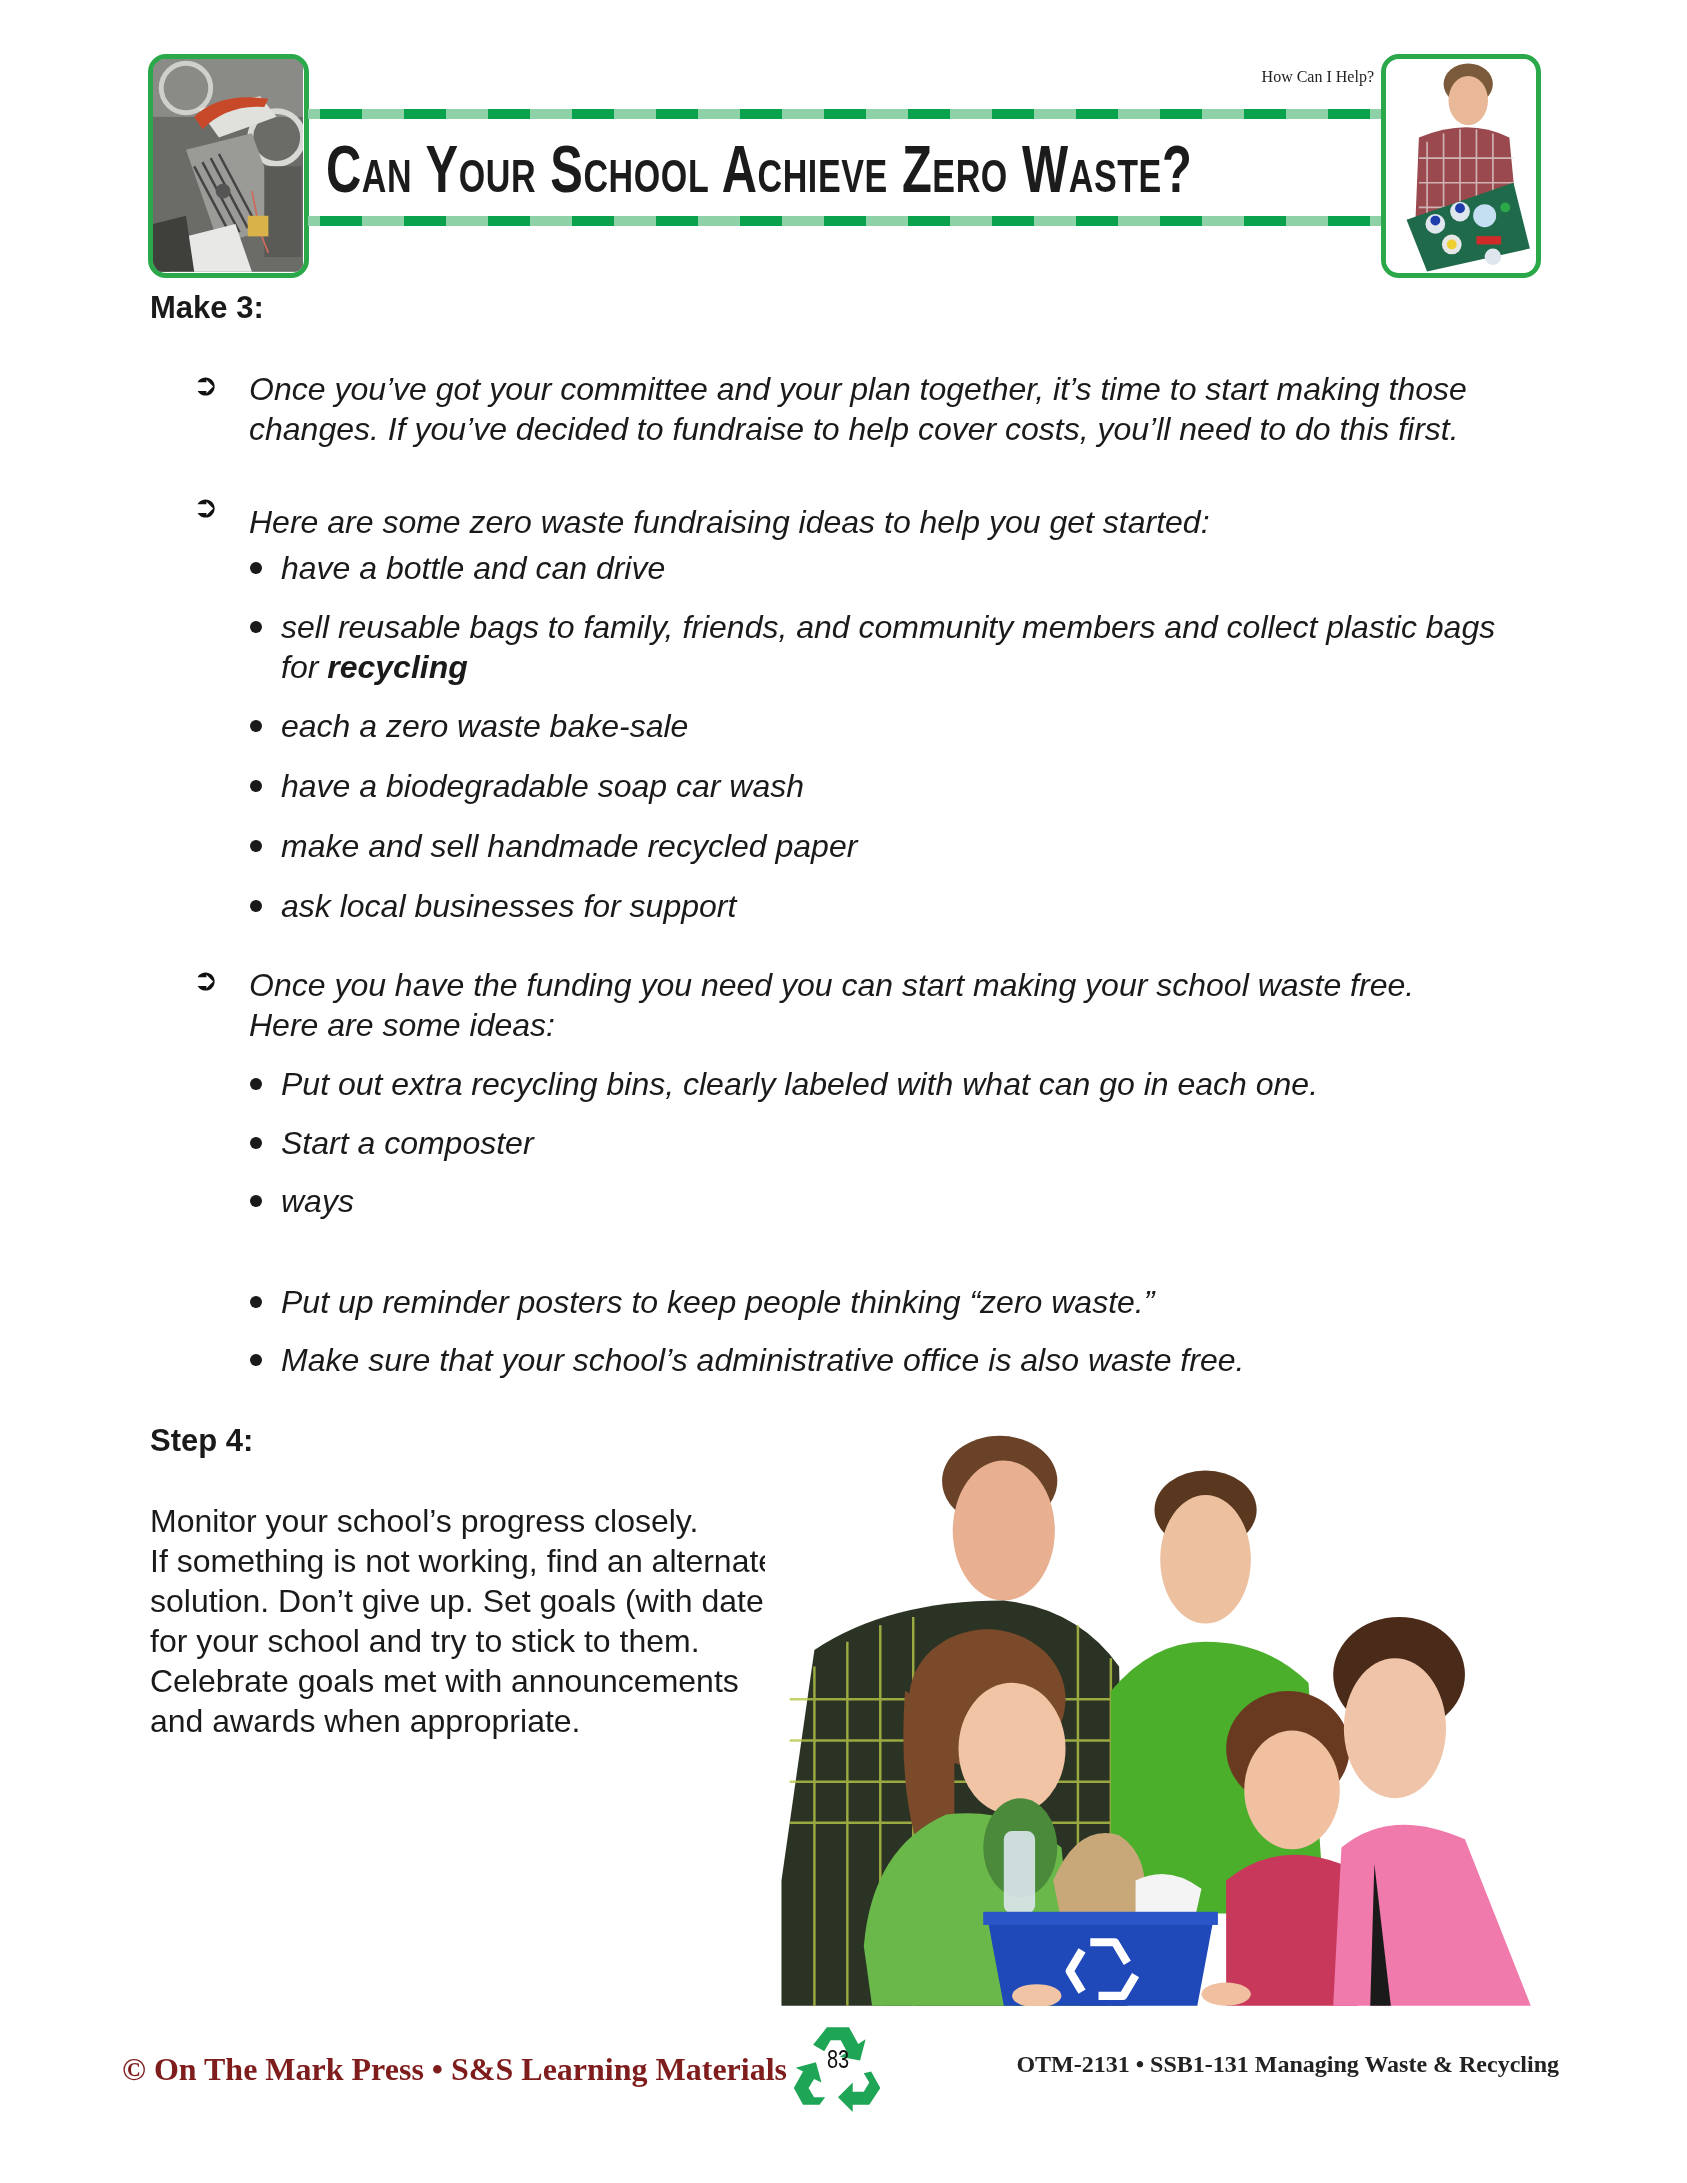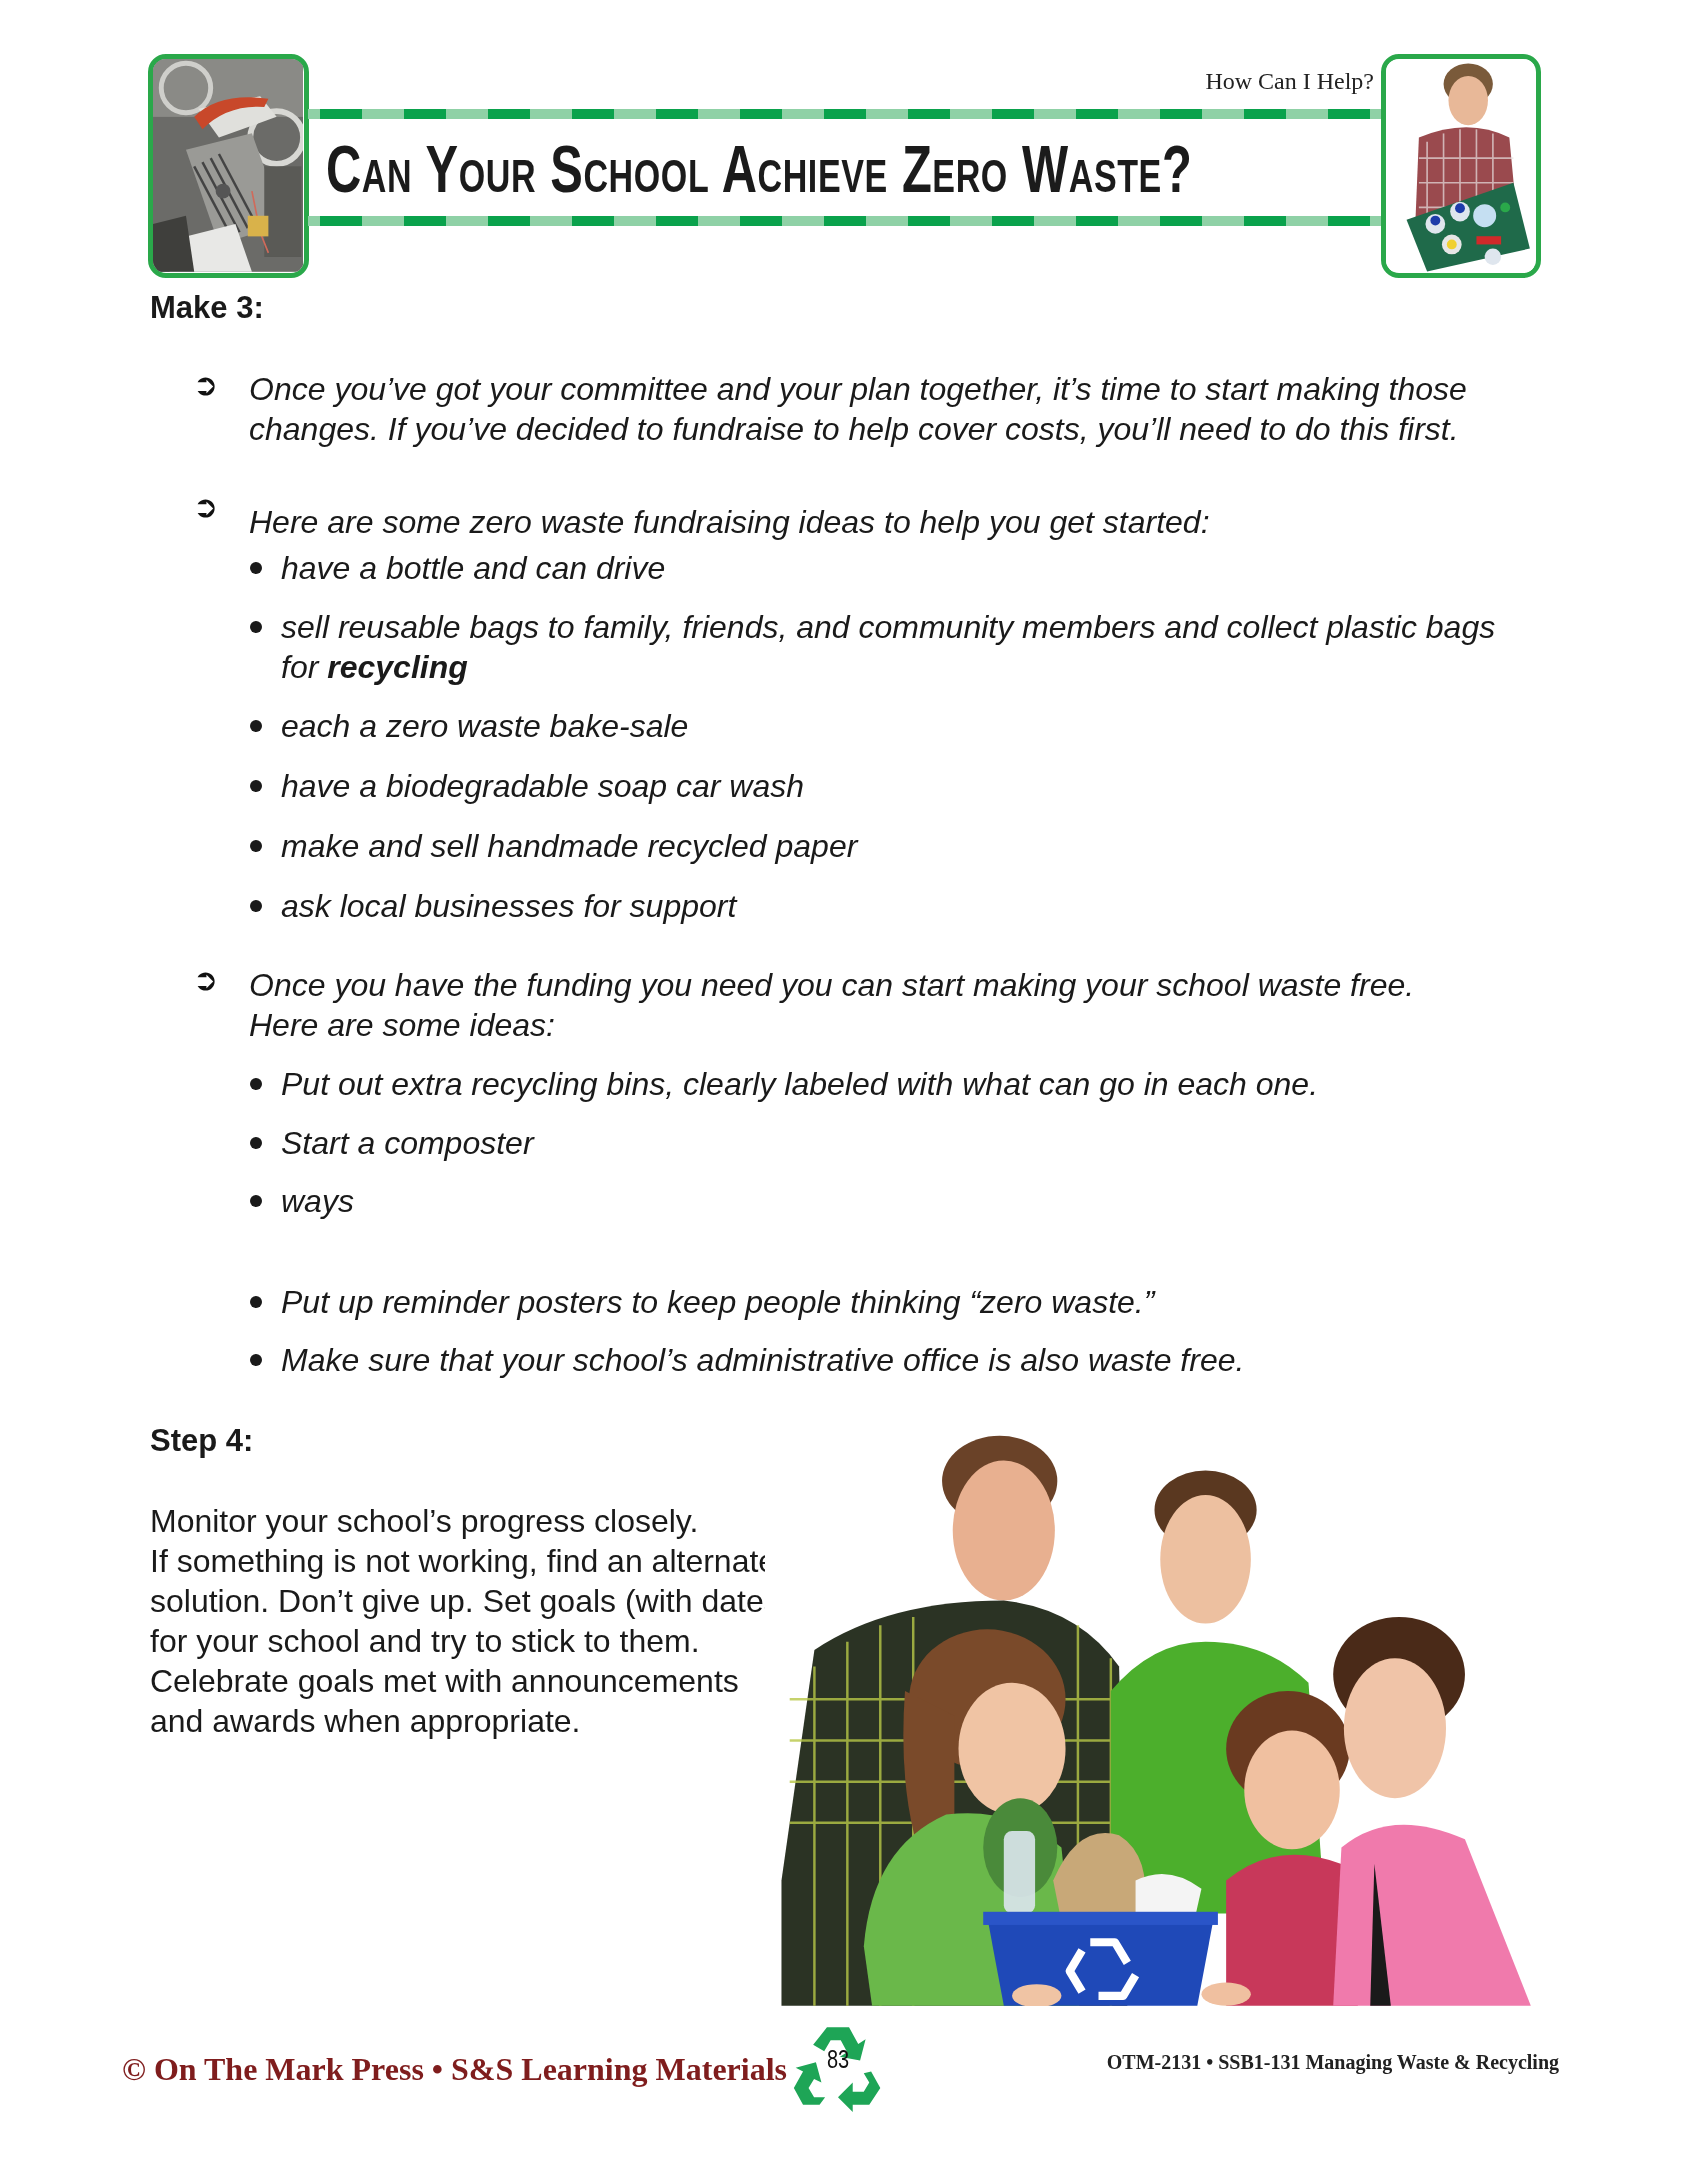--- a/index.html
+++ b/index.html
@@ -10,42 +10,42 @@
   .frame { position: absolute; border: 5.8px solid #2aa84a; border-radius: 18px; overflow: hidden; background: #fff; box-sizing: border-box; }
   .frame-left { left: 148px; top: 54px; width: 161px; height: 224px; }
   .frame-right { left: 1381px; top: 54px; width: 160px; height: 224px; }
 
   .stripe { position: absolute; left: 308px; width: 1074px; height: 10px;
     background: repeating-linear-gradient(90deg, #8fd1a6 0 12.4px, #0aa24c 12.4px 54px, #8fd1a6 54px 84px); }
   .stripe-top { top: 109px; }
   .stripe-bottom { top: 216px; }
 
   .kicker { position: absolute; left: 1170px; top: 68px; width: 204px; text-align: right;
-    font-family: "Liberation Serif", serif; font-size: 24px; color: #222; }
+    font-family: "Liberation Serif", serif; font-size: 16px; color: #222; }
 
   .title { position: absolute; left: 326px; top: 132px; width: 1040px; height: 74px; white-space: nowrap;
     font-family: "Liberation Sans", sans-serif; font-weight: 700; font-size: 66px; letter-spacing: 0.8px;
     font-variant: small-caps; color: #1b1b1b; line-height: 74px; transform-origin: left center; transform: scaleX(0.74); }
 
   .step-heading { position: absolute; left: 150px; font-weight: 700; font-size: 31px; }
 
   .body-text { font-size: 32px; line-height: 40px; font-style: italic; }
   .arrow { position: absolute; left: 193px; font-size: 30px; color: #111; }
   .para { position: absolute; left: 249px; width: 1302px; }
 
   .dot { position: absolute; left: 250px; width: 12.4px; height: 12.4px; border-radius: 50%; background: #1a1a1a; }
   .item { position: absolute; left: 281px; width: 1269px; }
 
   .step4-text { position: absolute; left: 150px; top: 1501px; width: 684px; font-size: 32px; line-height: 40px; }
 
   
   .photo { position: absolute; left: 765px; top: 1419px; width: 779px; height: 587px; overflow: hidden; }
 
   .footer-left { position: absolute; left: 122px; top: 2051px; font-family: "Liberation Serif", serif; font-weight: 700; font-size: 32px; color: #7f1d1d; }
-  .footer-right { position: absolute; right: 128px; top: 2051px; font-family: "Liberation Serif", serif; font-weight: 700; font-size: 20px; color: #222; }
+  .footer-right { position: absolute; right: 128px; top: 2051px; font-family: "Liberation Serif", serif; font-weight: 700; font-size: 24px; color: #222; }
   .footer-logo { position: absolute; left: 791px; top: 2020px; width: 94px; height: 92px; }
   .page-num { position: absolute; left: 791px; top: 2045px; width: 94px; text-align: center; font-family: "Liberation Sans", sans-serif; font-size: 25px; color: #111; transform: scaleX(0.8); }
 </style>
 </head>
 <body>
 
 <div class="frame frame-left">
   <svg width="150" height="213" viewBox="0 0 182 258">
     <rect width="182" height="258" fill="#6b6b68"></rect>
     <rect x="0" y="0" width="182" height="70" fill="#8a8a86"></rect>

